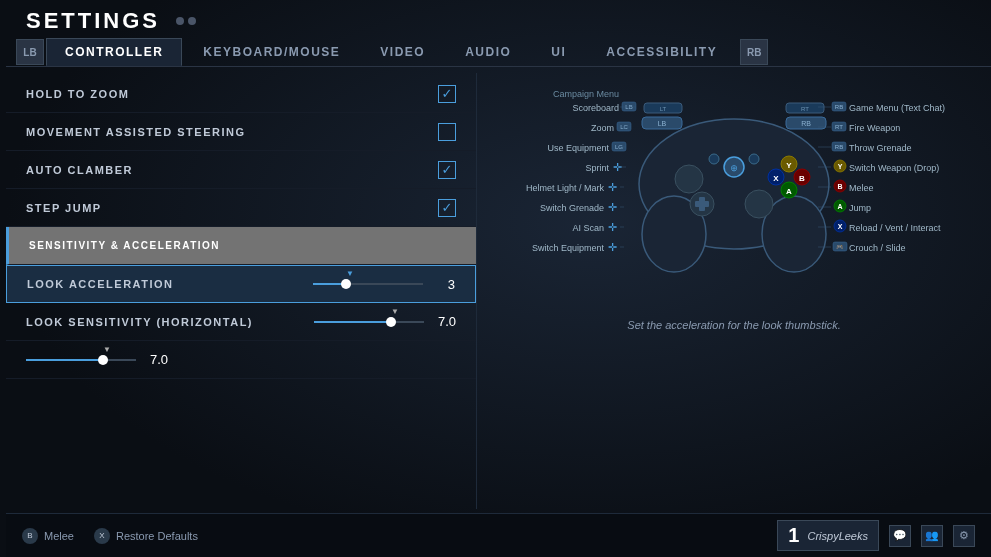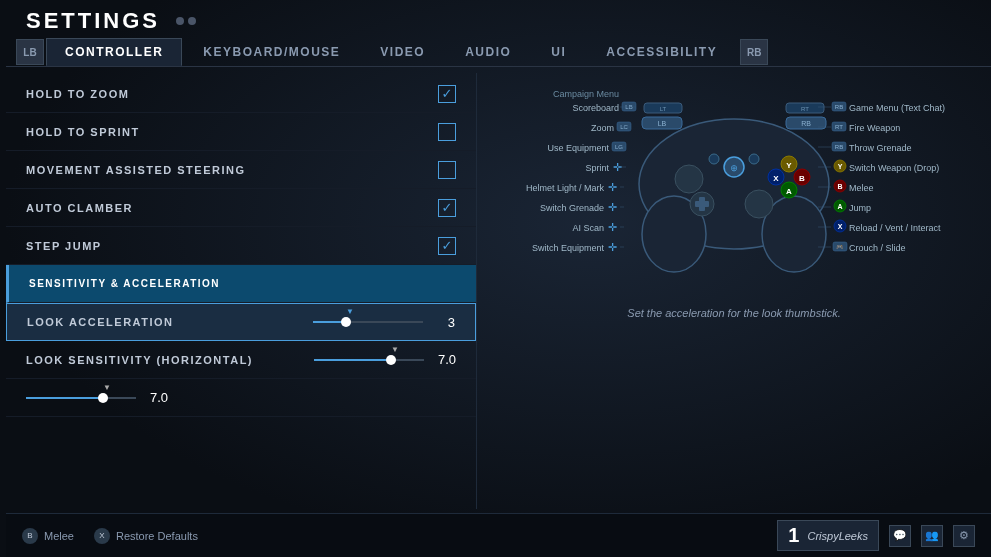--- a/index.html
+++ b/index.html
@@ -109,21 +109,21 @@
     .left-panel::-webkit-scrollbar { display: none; }
     .setting-row {
       display: flex;
       align-items: center;
       padding: 8px 20px;
       border-bottom: 1px solid #151c28;
       min-height: 38px;
       cursor: pointer;
     }
     .setting-row.section-header {
-      background: #0c4a6e;
+      background: #737373;
       border-left: 3px solid #4a9edd;
       cursor: default;
     }
     .setting-row.active-row {
       background: #1a2d42;
       border: 1px solid #4a9edd;
     }
     .setting-label {
       font-size: 11px;
       font-weight: 700;
@@ -191,21 +191,21 @@
       display: flex;
       flex-direction: column;
       align-items: center;
       position: relative;
     }
     .hint-text {
       font-size: 11px;
       color: #8a9ab0;
       font-style: italic;
       text-align: center;
-      margin-top: 8px;
+      margin-top: 20px;
     }
     
     .controller-svg-wrap {
       width: 100%;
       display: flex;
       flex-direction: column;
       align-items: center;
       position: relative;
       margin-top: 0;
     }
@@ -306,24 +306,20 @@
 
   <div class="content">
 
     <div class="left-panel">
 
       <div class="setting-row">
         <span class="setting-label">HOLD TO ZOOM</span>
         <div class="checkbox checked"></div>
       </div>
 
-      <div class="setting-row">
-        <span class="setting-label">HOLD TO SPRINT</span>
-        <div class="checkbox"></div>
-      </div>
 
       <div class="setting-row">
         <span class="setting-label">MOVEMENT ASSISTED STEERING</span>
         <div class="checkbox"></div>
       </div>
 
 
       <div class="setting-row">
         <span class="setting-label">AUTO CLAMBER</span>
         <div class="checkbox checked"></div>

